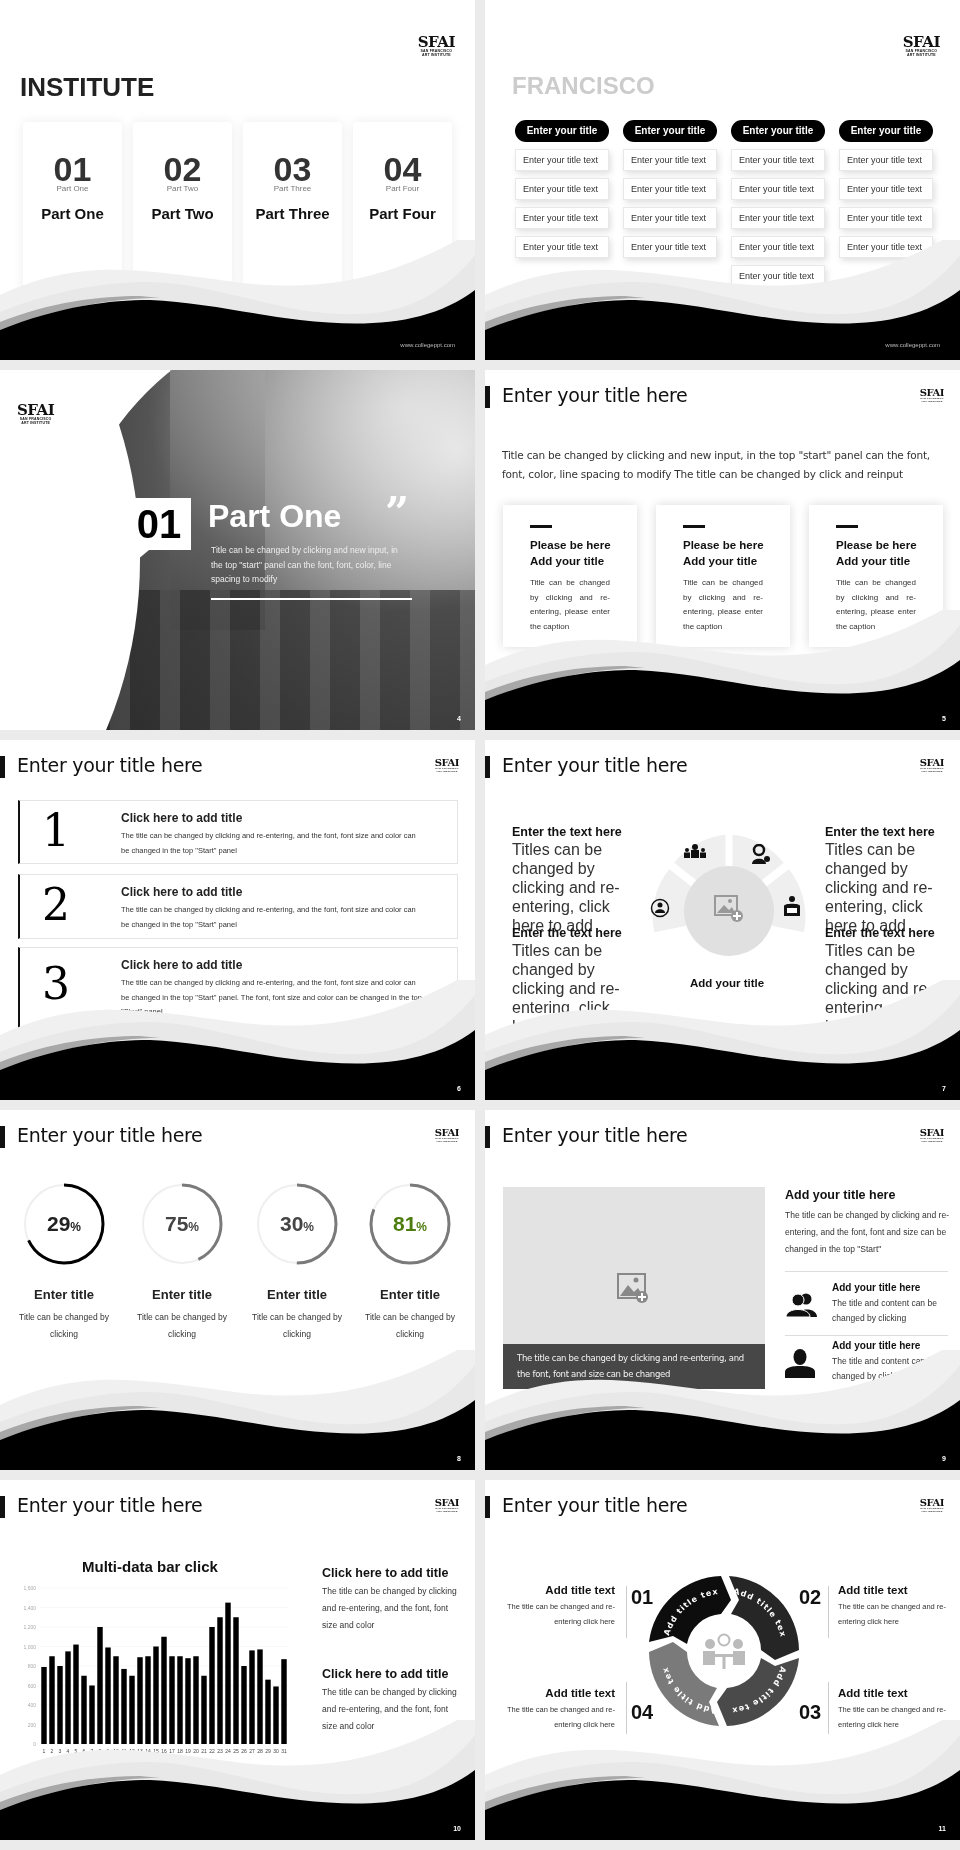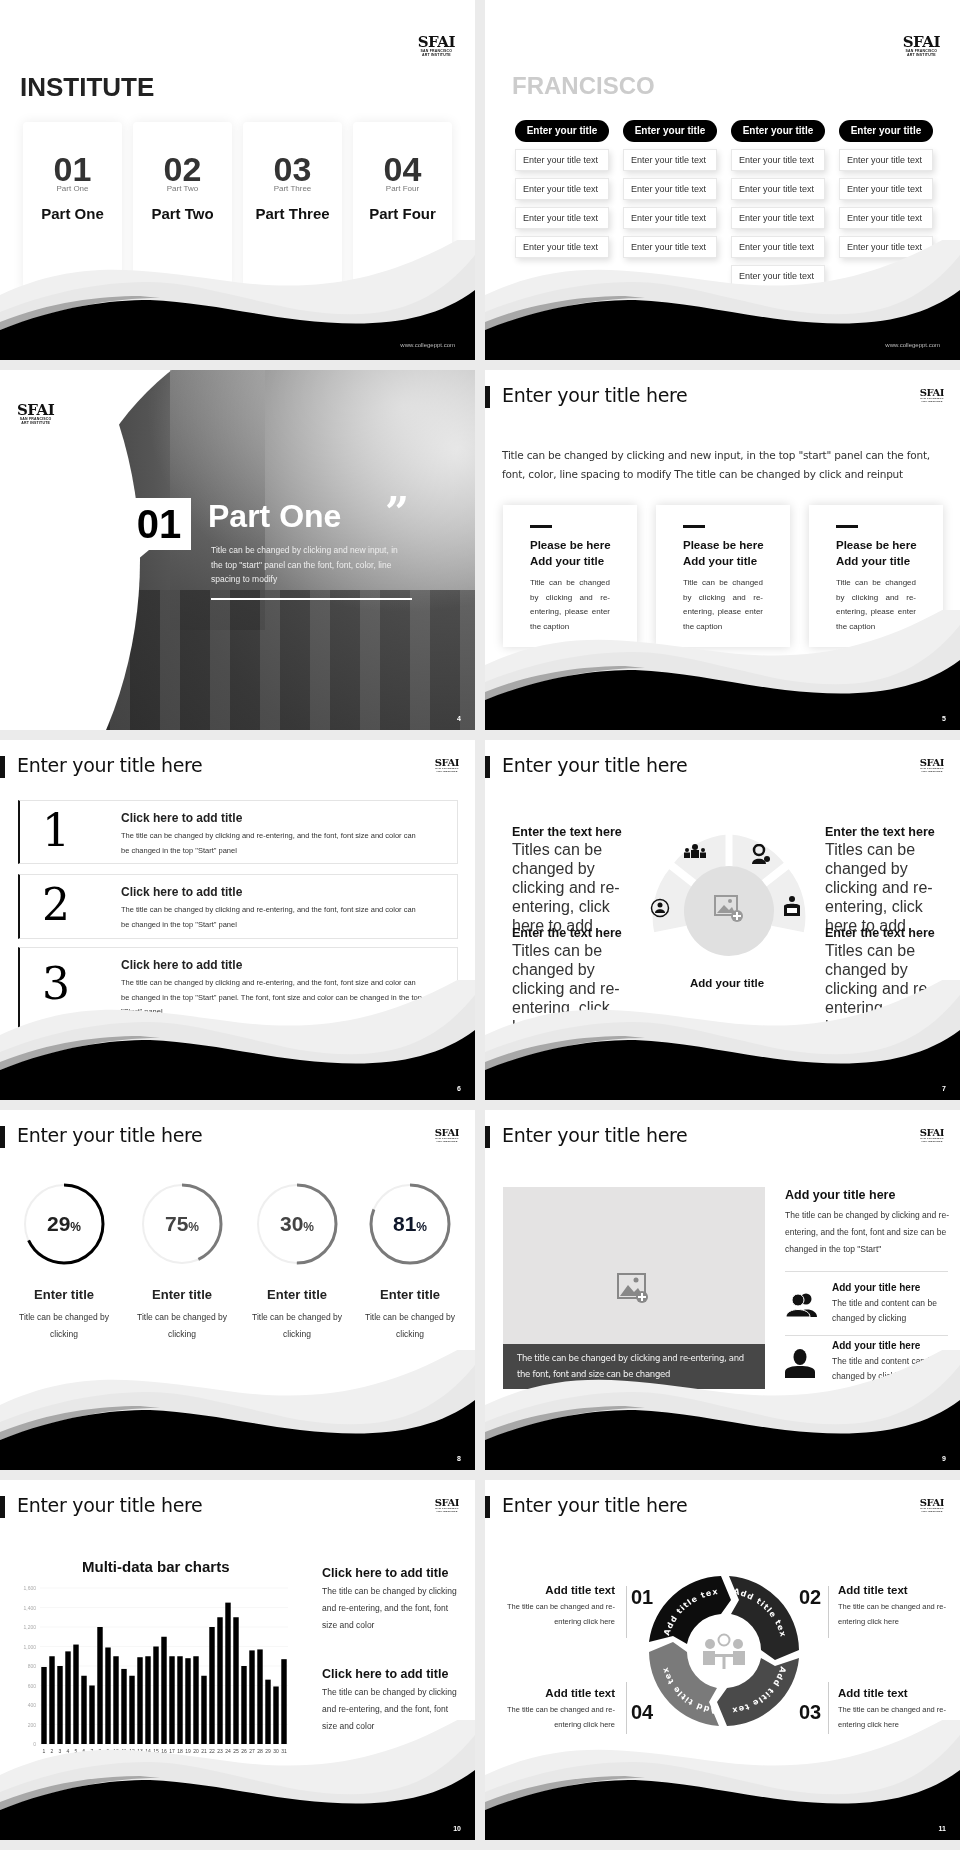--- a/index.html
+++ b/index.html
@@ -391,21 +391,21 @@
     </div>
     <div class="s8-t">Enter title</div>
     <div class="s8-d">Title can be changed by clicking</div>
   </div>
   <div class="s8-item" style="left:360px;">
     <div class="s8-ring">
       <svg width="84" height="84" viewBox="0 0 84 84">
         <circle cx="42" cy="42" r="39" fill="none" stroke="#efefef" stroke-width="2"></circle>
         <circle cx="42" cy="42" r="39" fill="none" stroke="#7a7a7a" stroke-width="3" stroke-dasharray="198.5 245" transform="rotate(-90 42 42)"></circle>
       </svg>
-      <div class="s8-pct" style="color:#0f172a;"><span>81</span><small>%</small></div>
+      <div class="s8-pct" style="color:#4d7c0f;"><span>81</span><small>%</small></div>
     </div>
     <div class="s8-t">Enter title</div>
     <div class="s8-d">Title can be changed by clicking</div>
   </div>
   <svg class="wave">
       <use href="#wave"></use>
     </svg>
   <div class="pagenum">8</div>
 </section>
 
@@ -456,21 +456,21 @@
 </section>
 
 <section class="slide c0 r4">
   <div class="hbar"></div>
   <div class="htitle">Enter your title here</div>
   <div class="logo sm" style="right:16px; top:18px;">
     <div class="big">SFAI</div>
     <div class="small">SAN FRANCISCO</div>
     <div class="small">ART INSTITUTE</div>
   </div>
-  <div class="s10-ctitle">Multi-data bar charts</div>
+  <div class="s10-ctitle">Multi-data bar click</div>
   <svg class="s10-chart" id="barchart" viewBox="0 0 280 190">
       <line x1="30" x2="278" y1="166" y2="166" stroke="#f2f2f2" stroke-width="0.6"></line>
       <text x="26" y="168" text-anchor="end" font-size="5" fill="#aaa" font-family="Liberation Sans, sans-serif">0</text>
       <line x1="30" x2="278" y1="146.5" y2="146.5" stroke="#f2f2f2" stroke-width="0.6"></line>
       <text x="26" y="148.5" text-anchor="end" font-size="5" fill="#aaa" font-family="Liberation Sans, sans-serif">200</text>
       <line x1="30" x2="278" y1="127" y2="127" stroke="#f2f2f2" stroke-width="0.6"></line>
       <text x="26" y="129" text-anchor="end" font-size="5" fill="#aaa" font-family="Liberation Sans, sans-serif">400</text>
       <line x1="30" x2="278" y1="107.5" y2="107.5" stroke="#f2f2f2" stroke-width="0.6"></line>
       <text x="26" y="109.5" text-anchor="end" font-size="5" fill="#aaa" font-family="Liberation Sans, sans-serif">600</text>
       <line x1="30" x2="278" y1="88" y2="88" stroke="#f2f2f2" stroke-width="0.6"></line>

